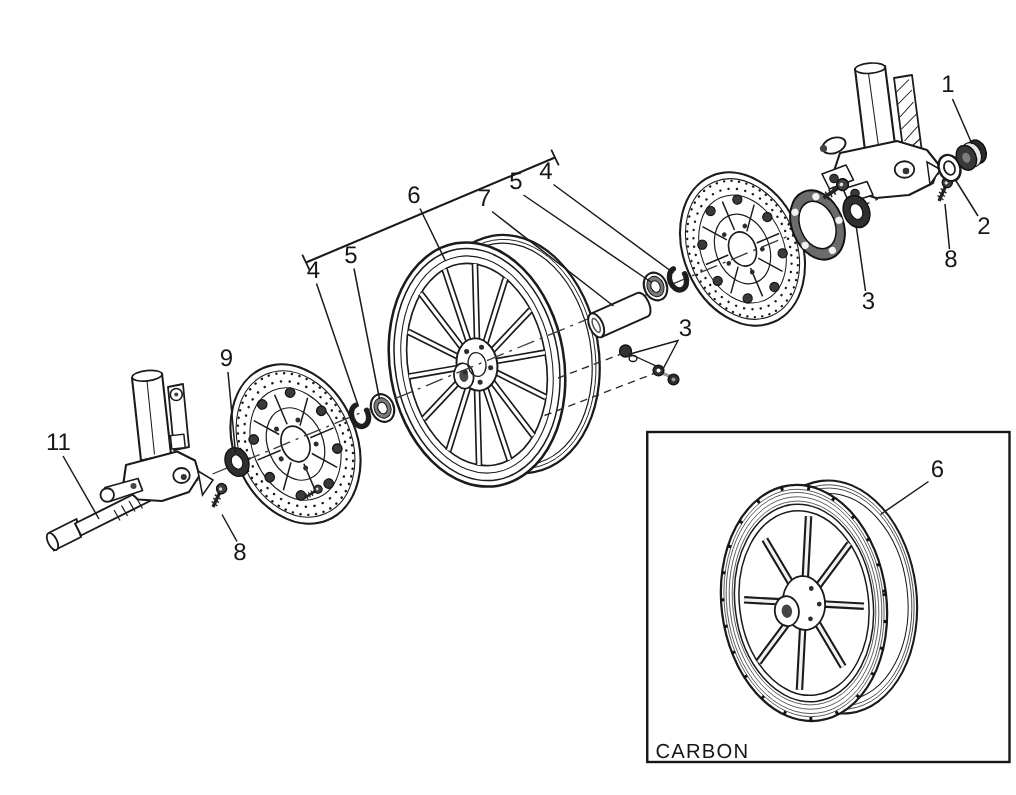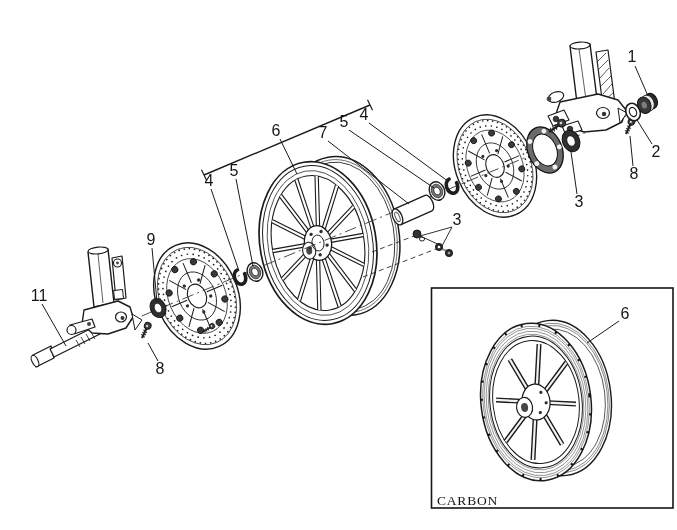--- a/index.html
+++ b/index.html
@@ -8,21 +8,21 @@
     font-family:"Liberation Sans", sans-serif;
   }
   .stage svg{position:absolute;left:0;top:0;}
   .co{
     position:absolute;transform:translate(-50%,-50%);
     font-size:16px;font-weight:400;color:#161616;line-height:1;
     font-family:"Liberation Sans", sans-serif;white-space:nowrap;
   }
   .caption{
     position:absolute;font-size:13.5px;letter-spacing:.8px;color:#161616;
-    font-family:Liberation Serif, serif;
+    font-family:Liberation Sans, sans-serif;
   }
 </style>
 </head>
 <body>
 
 <div class="stage">
 
 <svg width="677" height="530" viewBox="0 0 677 530">
   <defs>
 

